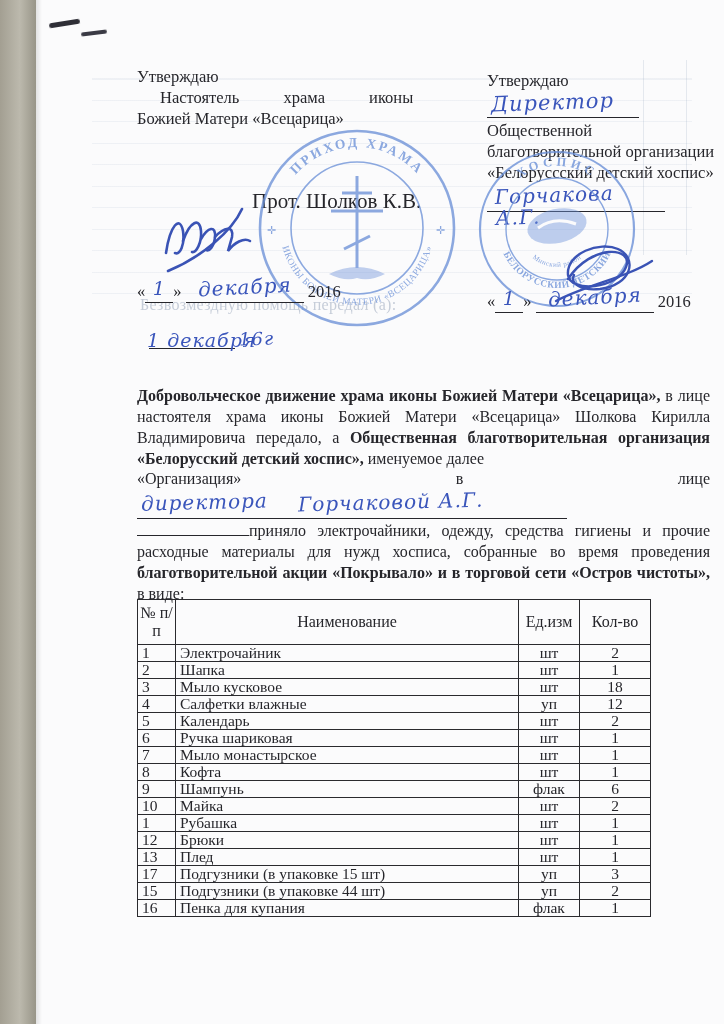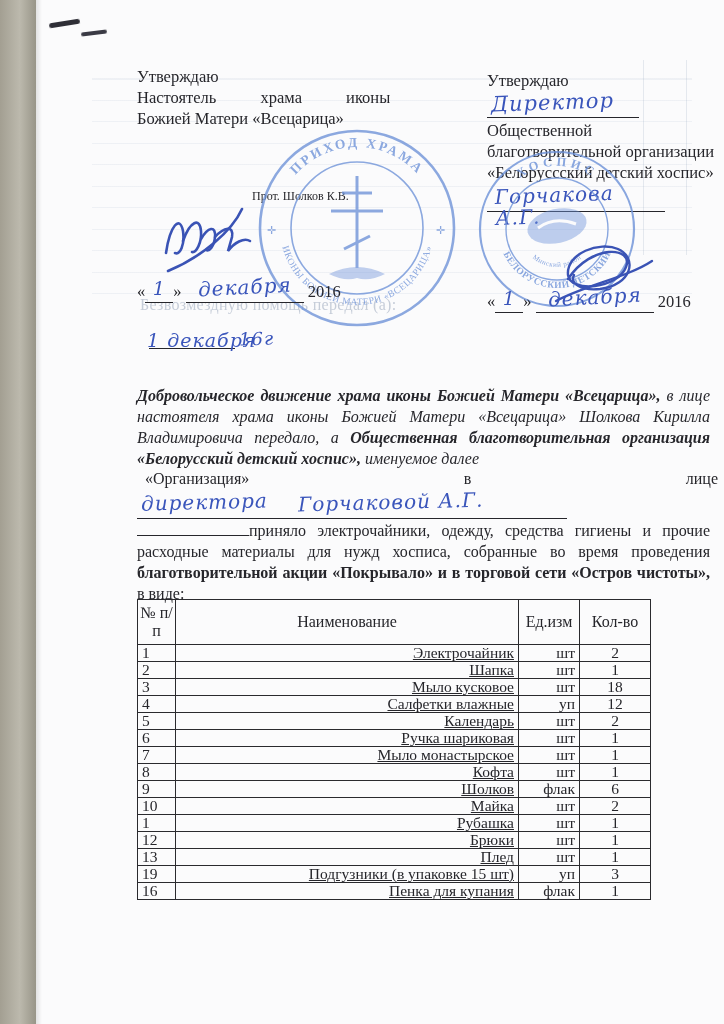--- a/index.html
+++ b/index.html
@@ -22,22 +22,22 @@
   
   .ghost-lines{left:92px;top:58px;width:600px;height:252px;
         background:repeating-linear-gradient(180deg,rgba(110,135,170,0) 0 20px,
                    rgba(110,135,170,.09) 20px 21.5px);}
   .ghost-v{top:60px;width:1px;height:195px;background:rgba(110,135,170,.16);}
   .ghost-text{left:140px;top:296px;font-size:16px;color:rgba(125,140,168,.42);
         filter:blur(.3px);letter-spacing:.3px;}
 
   
   .blk-left{left:137px;top:66px;width:300px;font-size:16.5px;line-height:21px;}
-  .jwords{word-spacing:40px;white-space:nowrap;}
-  .signer-left{left:252px;top:189px;font-size:12px;}
+  .jwords{word-spacing:40px;white-space:nowrap;margin-left:23px;}
+  .signer-left{left:252px;top:189px;font-size:21px;}
 
   .blk-right{left:487px;top:70px;width:250px;font-size:16.5px;line-height:21px;}
   .nowrap{white-space:nowrap;}
   .hand{font-family:"DejaVu Serif",serif;font-style:italic;color:#3a55bb;letter-spacing:1px;}
   .hand-pos{display:block;font-size:21px;transform:rotate(-2deg);margin:1px 0 0 4px;height:25px;}
   .uline-b{border-bottom:1.4px solid #26262b;}
   .r-upos{display:block;width:152px;margin-bottom:2px;}
   .r-signer{display:block;width:178px;margin-top:1px;height:27px;}
   .r-signer .hand{font-size:20px;display:inline-block;transform:rotate(-2deg);margin-left:8px;}
 
@@ -58,39 +58,39 @@
 
   
   .title{left:137px;top:328px;width:578px;display:flex;align-items:flex-end;
          font-weight:bold;font-size:17px;white-space:nowrap;}
   .t-ul{display:inline-block;width:86px;border-bottom:1.5px solid #26262b;position:relative;
         margin-left:12px;height:18px;}
   .t-hand{position:absolute;left:-2px;bottom:-3px;font-size:19px;font-weight:normal;white-space:nowrap;}
   .t-hand2{font-size:18px;font-weight:normal;margin-left:4px;transform:rotate(-2deg);}
 
   
-  .body-p1{left:137px;top:385px;width:573px;font-size:16px;line-height:21px;text-align:justify;font-style:italic;}
-  .org-row{left:145px;top:470px;width:573px;display:flex;justify-content:space-between;
+  .body-p1{left:137px;top:385px;width:573px;font-size:16px;line-height:21px;text-align:justify;}
+  .org-row{left:137px;top:470px;width:573px;display:flex;justify-content:space-between;
            font-size:16px;}
   .hand-row{left:137px;top:490px;width:430px;height:28px;border-bottom:1.4px solid #26262b;}
   .hand-row .hand{font-size:20px;display:inline-block;transform:rotate(-1.5deg);margin-left:4px;}
   .hand-gap{display:inline-block;width:26px;}
   .body-p2{left:137px;top:520px;width:573px;font-size:16px;line-height:21px;text-align:justify;}
   .blank-ul{display:inline-block;width:112px;height:13px;border-bottom:1.4px solid #26262b;}
   b,.b{font-weight:bold;}
 
   
   .goods{left:137px;top:599px;width:513px;border-collapse:collapse;table-layout:fixed;
          font-size:15.5px;}
   .goods th,.goods td{border:1.4px solid #2a2a2e;padding:0 4px;overflow:hidden;}
   .goods th{height:44px;font-weight:normal;font-size:16px;line-height:1.15;}
   .goods td{height:16px;line-height:16px;}
   .c-n{width:38px;text-align:left;padding-left:8px;}
-  .c-name{width:343px;text-align:right;padding-left:7px;text-decoration:underline;}
-  .c-u{width:61px;text-align:right;}
+  .c-name{width:343px;text-align:left;padding-left:7px;}
+  .c-u{width:61px;text-align:center;}
   .c-q{width:71px;text-align:center;}
   .stamp-ink{fill:#6d92d8;}
   .stamp-stroke{stroke:#6d92d8;fill:none;}
 </style>
 </head>
 <body>
 
 <div class="page">
 
   <div class="abs strip"></div>
@@ -277,21 +277,21 @@
           <td class="c-q">1</td>
         </tr>
       <tr>
           <td class="c-n">8</td>
           <td class="c-name">Кофта</td>
           <td class="c-u">шт</td>
           <td class="c-q">1</td>
         </tr>
       <tr>
           <td class="c-n">9</td>
-          <td class="c-name">Шолков</td>
+          <td class="c-name">Шампунь</td>
           <td class="c-u">флак</td>
           <td class="c-q">6</td>
         </tr>
       <tr>
           <td class="c-n">10</td>
           <td class="c-name">Майка</td>
           <td class="c-u">шт</td>
           <td class="c-q">2</td>
         </tr>
       <tr>
@@ -306,26 +306,32 @@
           <td class="c-u">шт</td>
           <td class="c-q">1</td>
         </tr>
       <tr>
           <td class="c-n">13</td>
           <td class="c-name">Плед</td>
           <td class="c-u">шт</td>
           <td class="c-q">1</td>
         </tr>
       <tr>
-          <td class="c-n">19</td>
+          <td class="c-n">17</td>
           <td class="c-name">Подгузники (в упаковке 15 шт)</td>
           <td class="c-u">уп</td>
           <td class="c-q">3</td>
         </tr>
       <tr>
+          <td class="c-n">15</td>
+          <td class="c-name">Подгузники (в упаковке 44 шт)</td>
+          <td class="c-u">уп</td>
+          <td class="c-q">2</td>
+        </tr>
+      <tr>
           <td class="c-n">16</td>
           <td class="c-name">Пенка для купания</td>
           <td class="c-u">флак</td>
           <td class="c-q">1</td>
         </tr>
     </tbody>
   </table>
 
 </div>
 

